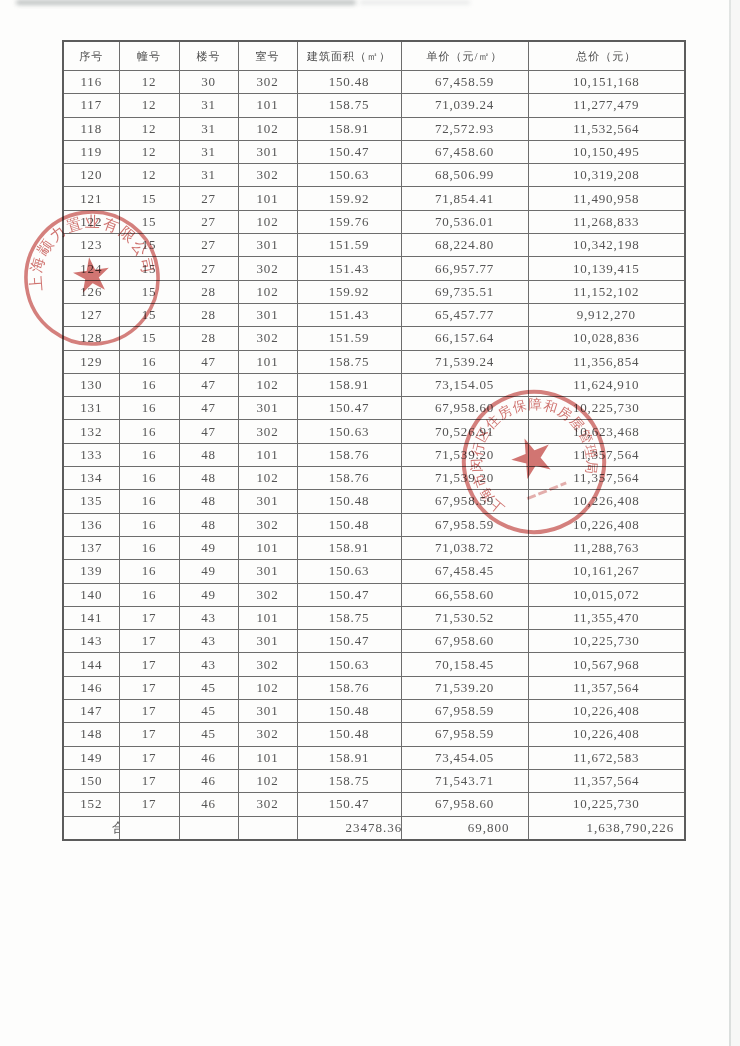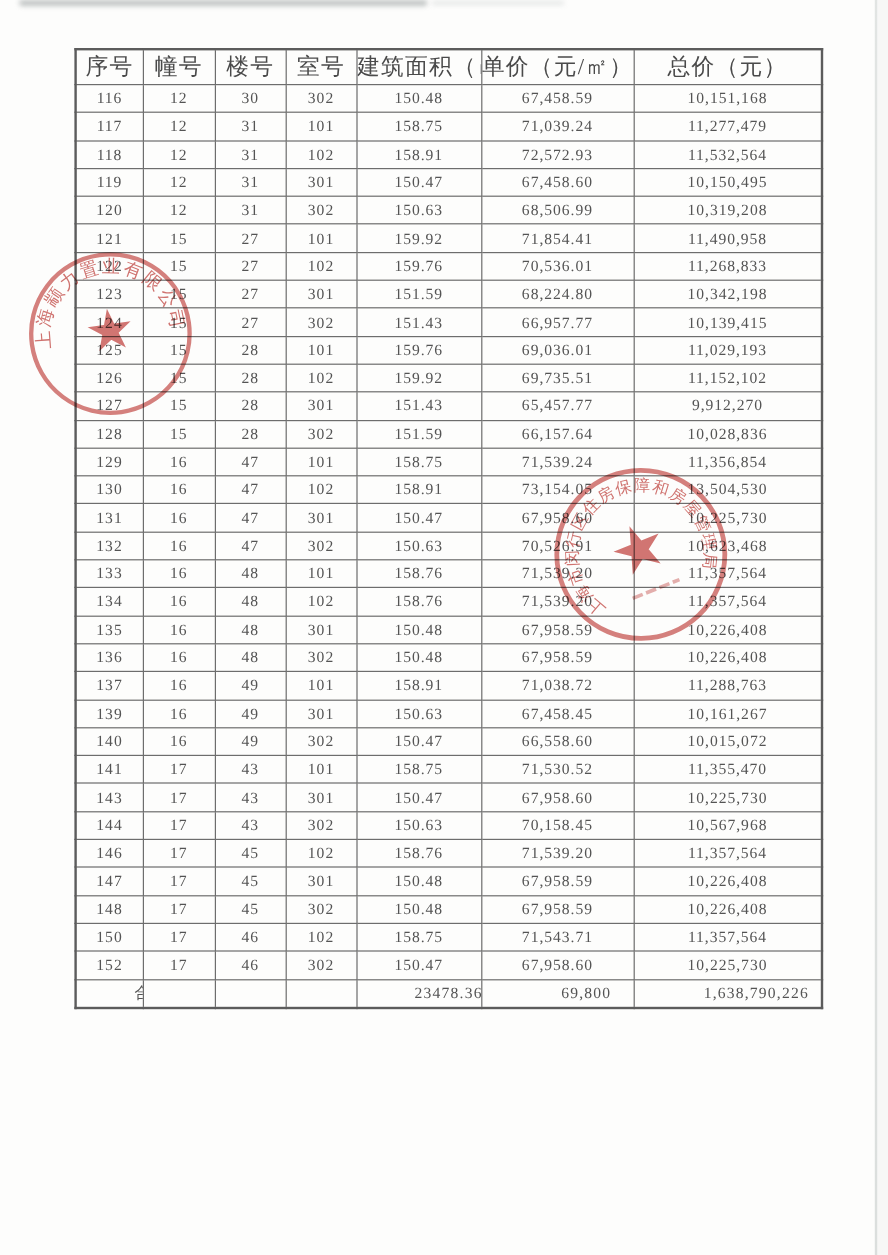--- a/index.html
+++ b/index.html
@@ -28,21 +28,21 @@
   table.price-table{
     position:absolute;left:62px;top:40px;width:622px;
     border-collapse:collapse;table-layout:fixed;
   }
   table.price-table th, table.price-table td{
     border:1px solid #6d6d6d;text-align:center;vertical-align:middle;
     padding:0;overflow:hidden;white-space:nowrap;
   }
   table.price-table{border:2px solid #5c5c5c;}
   table.price-table th{
-    height:28px;font-weight:normal;font-size:19px;color:#4a4a4a;letter-spacing:1px;
+    height:28px;font-weight:normal;font-size:11px;color:#4a4a4a;letter-spacing:1px;
   }
   table.price-table td{
     height:22.3px;font-size:13px;color:#545454;letter-spacing:0.8px;
   }
   tr.total-row td{letter-spacing:1px;padding-left:48px;}
   
   svg.stamp{position:absolute;mix-blend-mode:multiply;filter:blur(0.35px);}
   #stamp-left{left:17px;top:203px;}
   #stamp-right{left:456px;top:384px;}
   .stamp-stroke{fill:none;stroke:#c6504c;stroke-opacity:.72;}
@@ -157,29 +157,20 @@
         <tr>
           <td>124</td>
           <td>15</td>
           <td>27</td>
           <td>302</td>
           <td>151.43</td>
           <td>66,957.77</td>
           <td>10,139,415</td>
         </tr>
         <tr>
-          <td>125</td>
-          <td>15</td>
-          <td>28</td>
-          <td>101</td>
-          <td>159.76</td>
-          <td>69,036.01</td>
-          <td>11,029,193</td>
-        </tr>
-        <tr>
           <td>126</td>
           <td>15</td>
           <td>28</td>
           <td>102</td>
           <td>159.92</td>
           <td>69,735.51</td>
           <td>11,152,102</td>
         </tr>
         <tr>
           <td>127</td>
@@ -208,21 +199,21 @@
           <td>71,539.24</td>
           <td>11,356,854</td>
         </tr>
         <tr>
           <td>130</td>
           <td>16</td>
           <td>47</td>
           <td>102</td>
           <td>158.91</td>
           <td>73,154.05</td>
-          <td>13,504,530</td>
+          <td>11,624,910</td>
         </tr>
         <tr>
           <td>131</td>
           <td>16</td>
           <td>47</td>
           <td>301</td>
           <td>150.47</td>
           <td>67,958.60</td>
           <td>10,225,730</td>
         </tr>
@@ -344,20 +335,29 @@
           <td>10,226,408</td>
         </tr>
         <tr>
           <td>148</td>
           <td>17</td>
           <td>45</td>
           <td>302</td>
           <td>150.48</td>
           <td>67,958.59</td>
           <td>10,226,408</td>
+        </tr>
+        <tr>
+          <td>149</td>
+          <td>17</td>
+          <td>46</td>
+          <td>101</td>
+          <td>158.91</td>
+          <td>73,454.05</td>
+          <td>11,672,583</td>
         </tr>
         <tr>
           <td>150</td>
           <td>17</td>
           <td>46</td>
           <td>102</td>
           <td>158.75</td>
           <td>71,543.71</td>
           <td>11,357,564</td>
         </tr>

